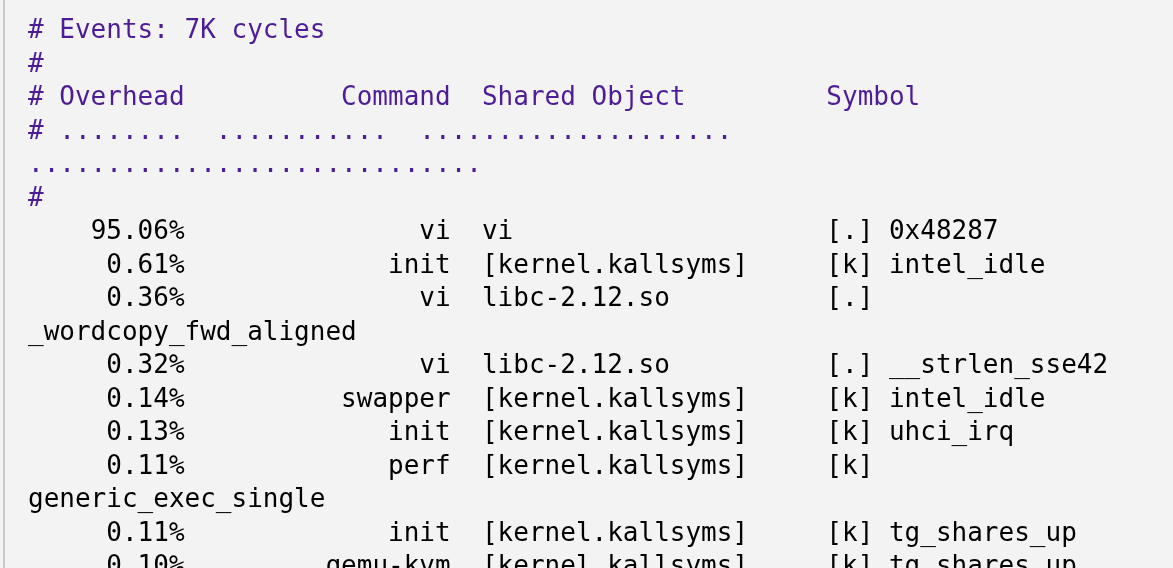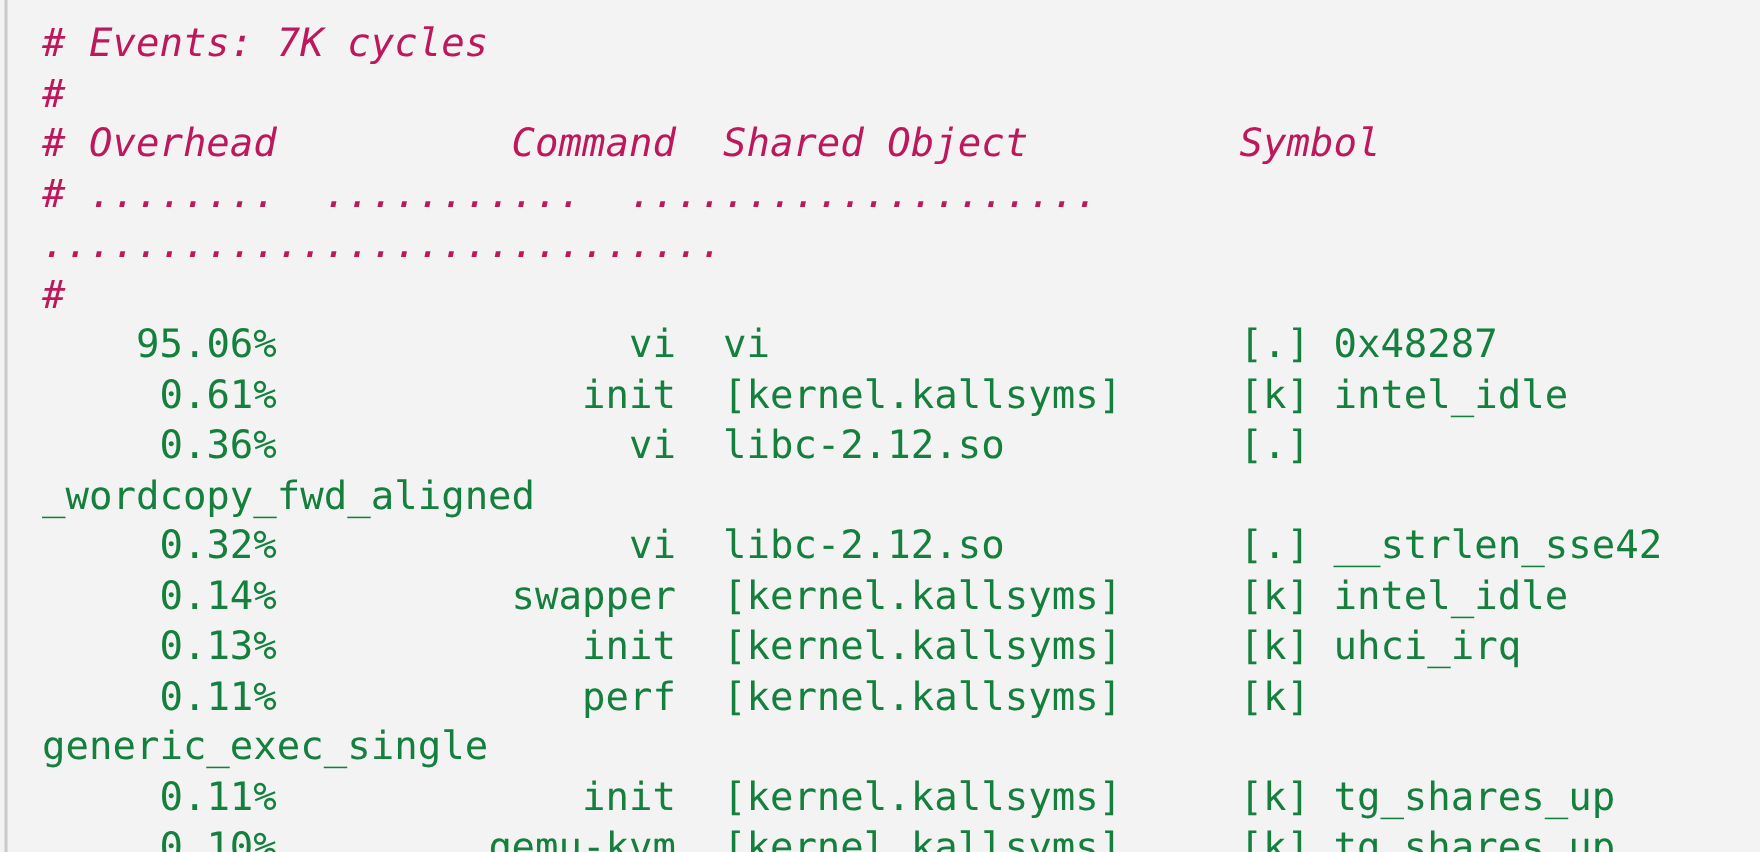--- a/index.html
+++ b/index.html
@@ -43,30 +43,29 @@
     letter-spacing: 0;
     color: #24292e;
     white-space: pre-wrap;
     word-break: break-word;
     font-family: "DejaVu Sans Mono", "Liberation Mono", monospace;
   }
 
   
   .comment-line {
     display: block;
-    font-style: italic;
-    color: #be185d;
+    color: #4c1d95;
     white-space: pre-wrap;
     word-break: break-word;
   }
 
   
   .data-line {
     display: block;
-    color: #15803d;
+    color: #000000;
     font-style: normal;
     white-space: pre-wrap;
     word-break: break-word;
   }
 </style>
 </head>
 <body>
 
 <div id="perf-report">
   <div class="left-rule"></div>

